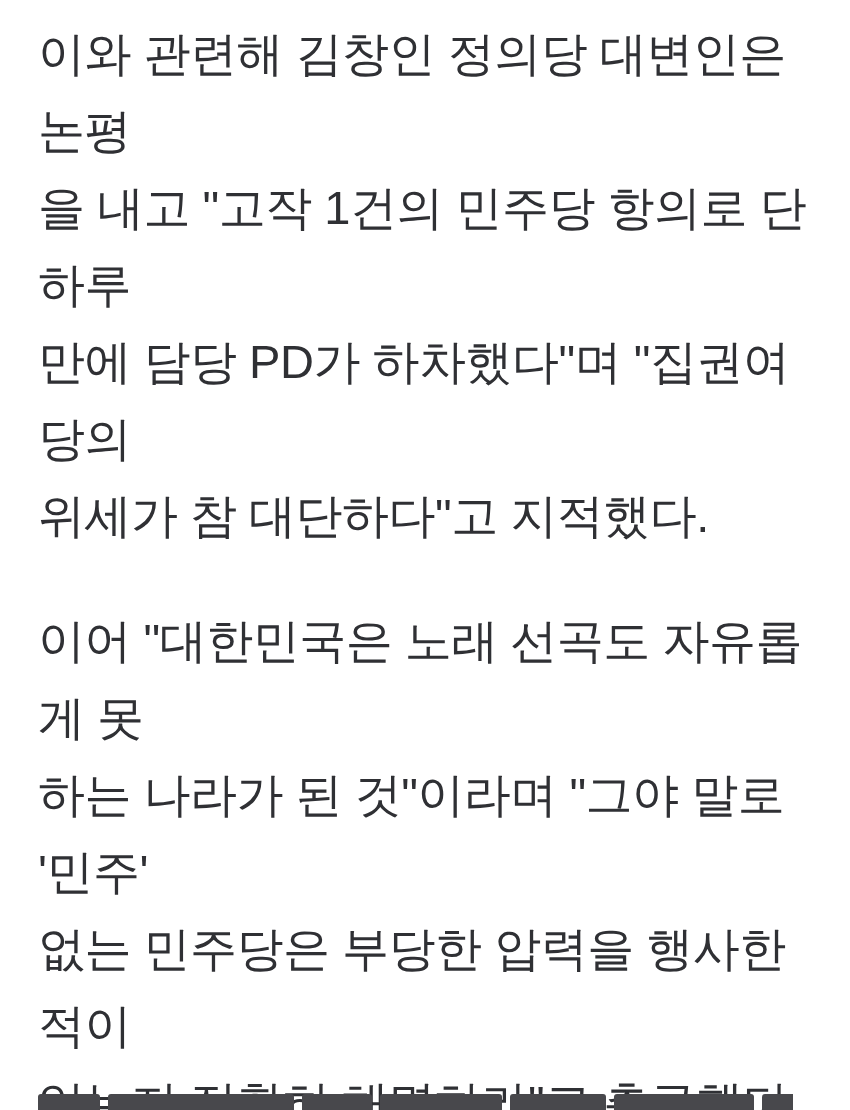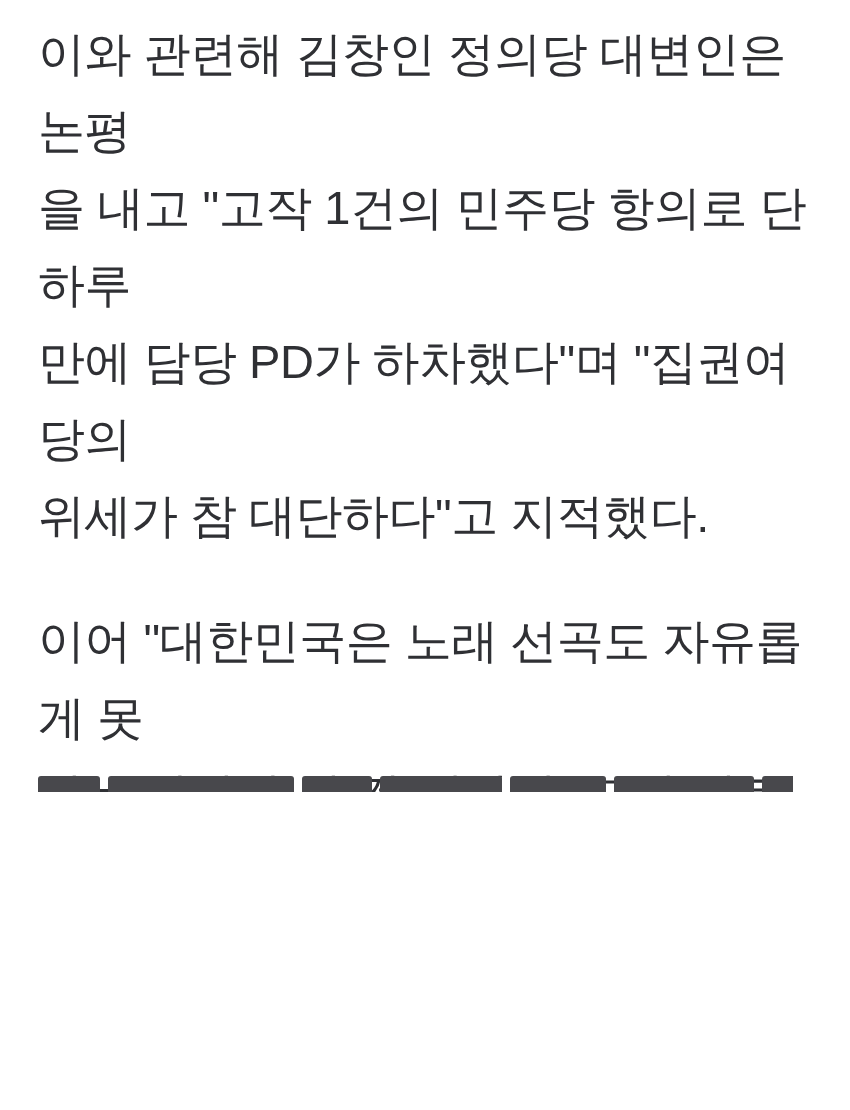--- a/index.html
+++ b/index.html
@@ -4,21 +4,21 @@
 <style>
   html, body {
     margin: 0;
     padding: 0;
     background: #ffffff;
     font-family: "Liberation Sans", "DejaVu Sans", sans-serif;
   }
   .page {
     position: relative;
     width: 850px;
-    height: 792px;
+    height: 1110px;
     background: #ffffff;
     overflow: hidden;
     box-sizing: border-box;
     padding: 15px 40px 0 38px;
   }
   .body-text {
     margin: 0 0 48px 0;
     color: #2f3034;
     font-size: 47px;
     line-height: 77px;

